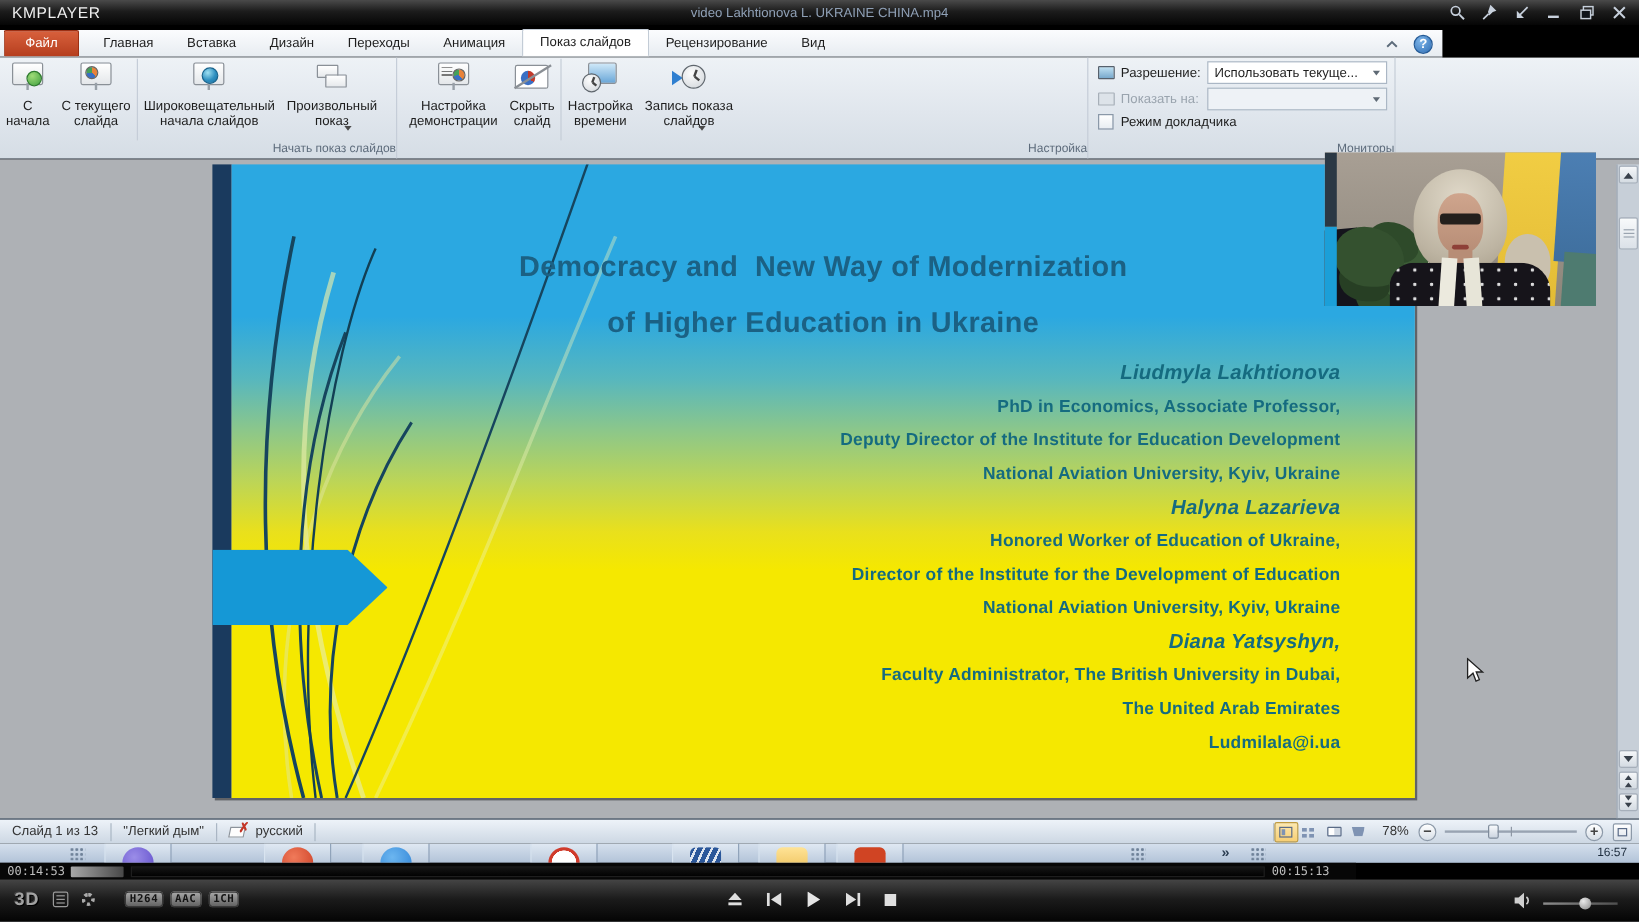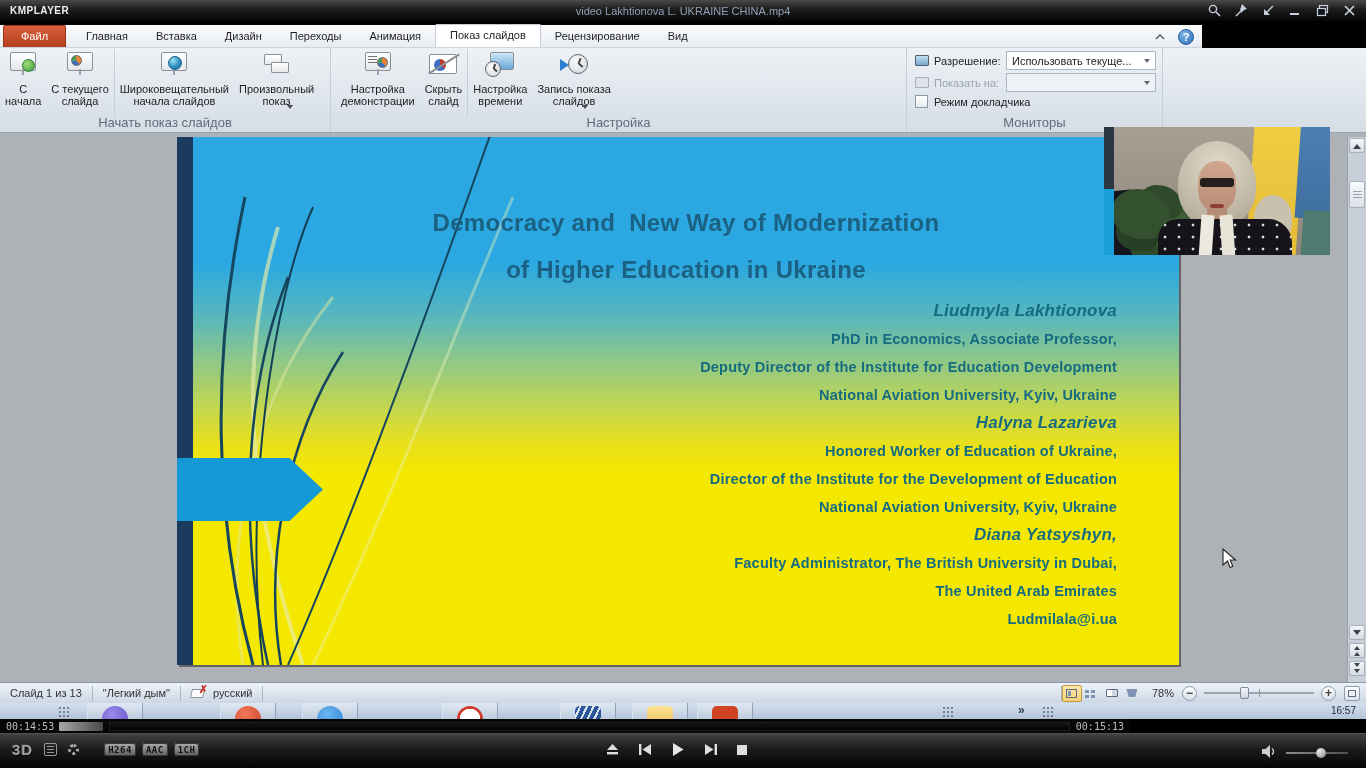--- a/index.html
+++ b/index.html
@@ -1,41 +1,41 @@
 <!DOCTYPE html>
 <html><head>
 <meta charset="utf-8">
 <style>
   *{margin:0;padding:0;box-sizing:border-box}
   html,body{width:1366px;height:768px;overflow:hidden}
   body{position:relative;font-family:"Liberation Sans",sans-serif;background:#000}
 
   
   .titlebar{position:absolute;top:0;left:0;width:1366px;height:22px;background:linear-gradient(#4a4a4a,#1c1c1c 45%,#050505);display:flex;align-items:center;padding:0 10px;border-bottom:1px solid #000;z-index:60}
-  .km-logo{color:#f0f0f0;font-weight:bold;font-size:10px;letter-spacing:.5px}
+  .km-logo{color:#f0f0f0;font-weight:normal;font-size:13px;letter-spacing:.5px}
   .vid-title{position:absolute;left:50%;transform:translateX(-50%);color:#8fa0b6;font-size:11px;white-space:nowrap}
   .tb-icons{margin-left:auto;display:flex;gap:13px;align-items:center}
   .tbtn{width:14px;height:14px;display:flex;align-items:center;justify-content:center}
 
   
   .video{position:absolute;top:22px;left:0;width:1366px;height:697px;background:#000;z-index:1}
 
   
   .tabrow{position:absolute;top:3px;left:0;width:1202px;height:23px;background:linear-gradient(#fbfcfe,#e7ecf1);border-bottom:1px solid #ccd4dd;display:flex;align-items:flex-end;padding-left:3px}
   .tab{font-size:11px;color:#1e1e1e;padding:4px 14px 5px;white-space:nowrap}
   .tab.file{background:linear-gradient(#d8603c,#b53e1e);color:#fff;border-radius:2px 2px 0 0;border:1px solid #9c3014;border-bottom:none;padding:4px 17px 5px;margin-right:6px}
   .tab.active{background:#fff;border:1px solid #c3ccd6;border-bottom:1px solid #fff;border-radius:2px 2px 0 0}
   .tab-extra{position:absolute;top:4px;display:flex;align-items:center;justify-content:center}
   .chev-up{right:34px;width:16px;height:16px}
   .helpbtn{right:8px;width:16px;height:16px;border-radius:50%;background:radial-gradient(circle at 35% 30%,#7db4e8,#2f6eb5);color:#fff;font-size:11px;font-weight:bold;line-height:16px;text-align:center;border:1px solid #245a96}
 
   
   .ribbon{position:absolute;top:26px;left:0;width:1366px;height:85px;background:linear-gradient(#eef2f6,#e0e6ed 55%,#d5dde5);border-bottom:1px solid #98a3b0}
   .rgroup{position:absolute;top:0;bottom:0;border-right:1px solid #c5cdd8}
-  .glabel{position:absolute;bottom:2px;left:0;right:0;text-align:center;font-size:13px;color:#5e6c7c;white-space:nowrap}
+  .glabel{position:absolute;bottom:2px;left:0;right:0;text-align:right;font-size:10px;color:#5e6c7c;white-space:nowrap}
   .gbtns{display:flex;align-items:stretch;height:69px;padding-top:1px}
   .rbtn{position:relative;display:flex;flex-direction:column;align-items:center;padding:1px 5px 0;font-size:11px;line-height:12px;color:#1e1e1e;text-align:center}
   .rbtn .lbl{white-space:pre-line;margin-top:1px}
   .sepl{border-left:1px solid #c5cdd8}
   .drop-caret{position:absolute;bottom:5px;width:0;height:0;border:3px solid transparent;border-top:4px solid #4a4a4a}
   
   .scrn{position:relative;width:34px;height:32px}
   .scrn:before{content:"";position:absolute;left:4px;top:2px;right:4px;height:17px;background:linear-gradient(#ffffff,#e4e7ea);border:1px solid #8a9097;border-radius:2px}
   .scrn:after{content:"";position:absolute;left:50%;top:19px;width:2px;height:6px;background:#98a0a8;transform:translateX(-50%);box-shadow:-4px 6px 0 -2px #98a0a8,4px 6px 0 -2px #98a0a8}
   .acc{position:absolute;border-radius:50%;z-index:2}
@@ -134,21 +134,21 @@
   .t-folder{background:linear-gradient(#ffe396,#e8b74a);border-radius:3px 8px 3px 3px}
   .t-ppt{background:#d04423}
   .tb-clock{position:absolute;right:10px;top:2px;font-size:10px;color:#1d2c3d}
   .tb-more{position:absolute;left:1018px;top:0px;font-size:12px;font-weight:bold;color:#2c3e52}
 
   
   .seekrow{position:absolute;top:719px;left:0;width:1130px;height:14px;background:#070707;display:flex;align-items:center;font-family:"DejaVu Sans Mono",monospace;font-size:10px;color:#bdbdbd;z-index:50}
   .sprog{margin-left:5px;width:44px;height:9px;border-radius:1px;background:linear-gradient(90deg,#a8a8a8,#484848)}
   .strack{flex:1;height:9px;margin:0 6px;background:linear-gradient(#141414,#020202);border:1px solid #1e1e1e}
   .time-cur{margin-left:6px}
-  .time-tot{margin-right:6px}
+  .time-tot{margin-right:22px}
 
   
   .controls{position:absolute;top:733px;left:0;width:1366px;height:35px;background:linear-gradient(#424242,#1b1b1b 45%,#040404);border-top:1px solid #515151;z-index:50}
   .c-left{position:absolute;left:12px;top:7px;display:flex;align-items:center;gap:11px}
   .logo3d{font-weight:bold;font-size:15px;color:#a2a2a2;text-shadow:1px 1px 0 #000,-1px -1px 0 #404040;letter-spacing:1px}
   .plist{width:13px;height:13px;border:1px solid #9a9a9a;border-radius:2px;padding:2px;display:flex;flex-direction:column;justify-content:space-between}
   .plist i{height:1px;background:#9a9a9a}
   .gearbtn{width:11px;height:11px;border-radius:50%;border:3px dotted #ababab}
   .badges{display:flex;gap:6px;margin-left:14px}
   .badge{height:13px;padding:1px 4px;border-radius:3px;background:linear-gradient(#ababab,#5d5d5d);box-shadow:inset 0 0 0 1px #383838;color:#141414;font-size:9px;font-weight:bold;font-family:"DejaVu Sans Mono",monospace;display:flex;align-items:center;letter-spacing:.5px}

